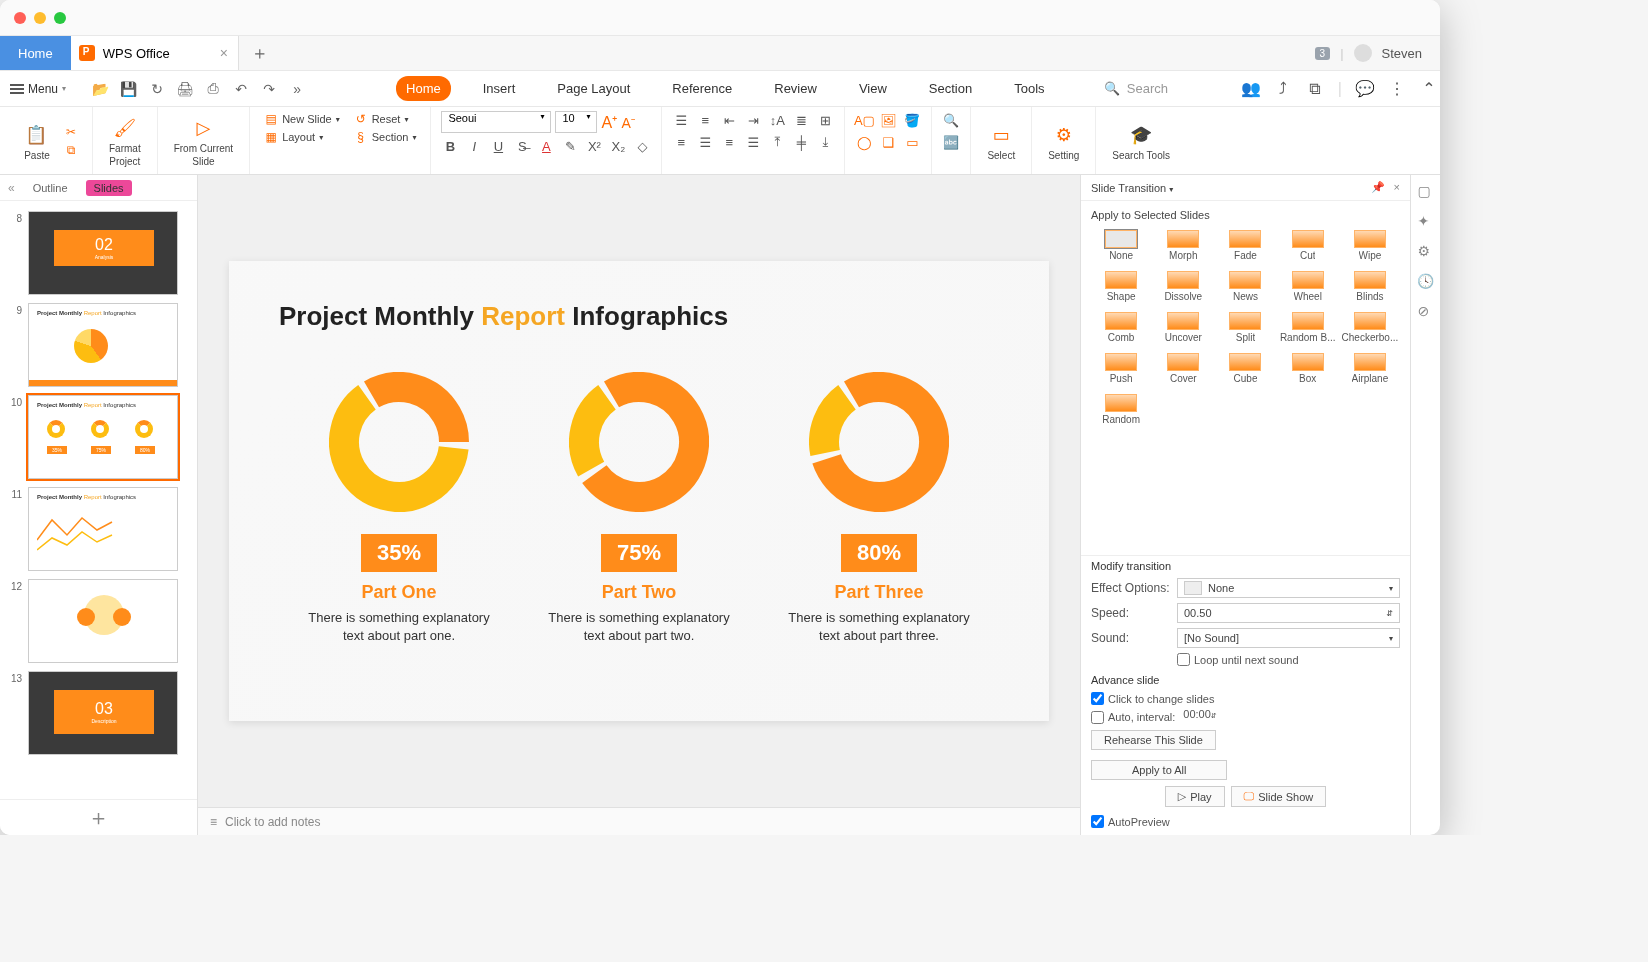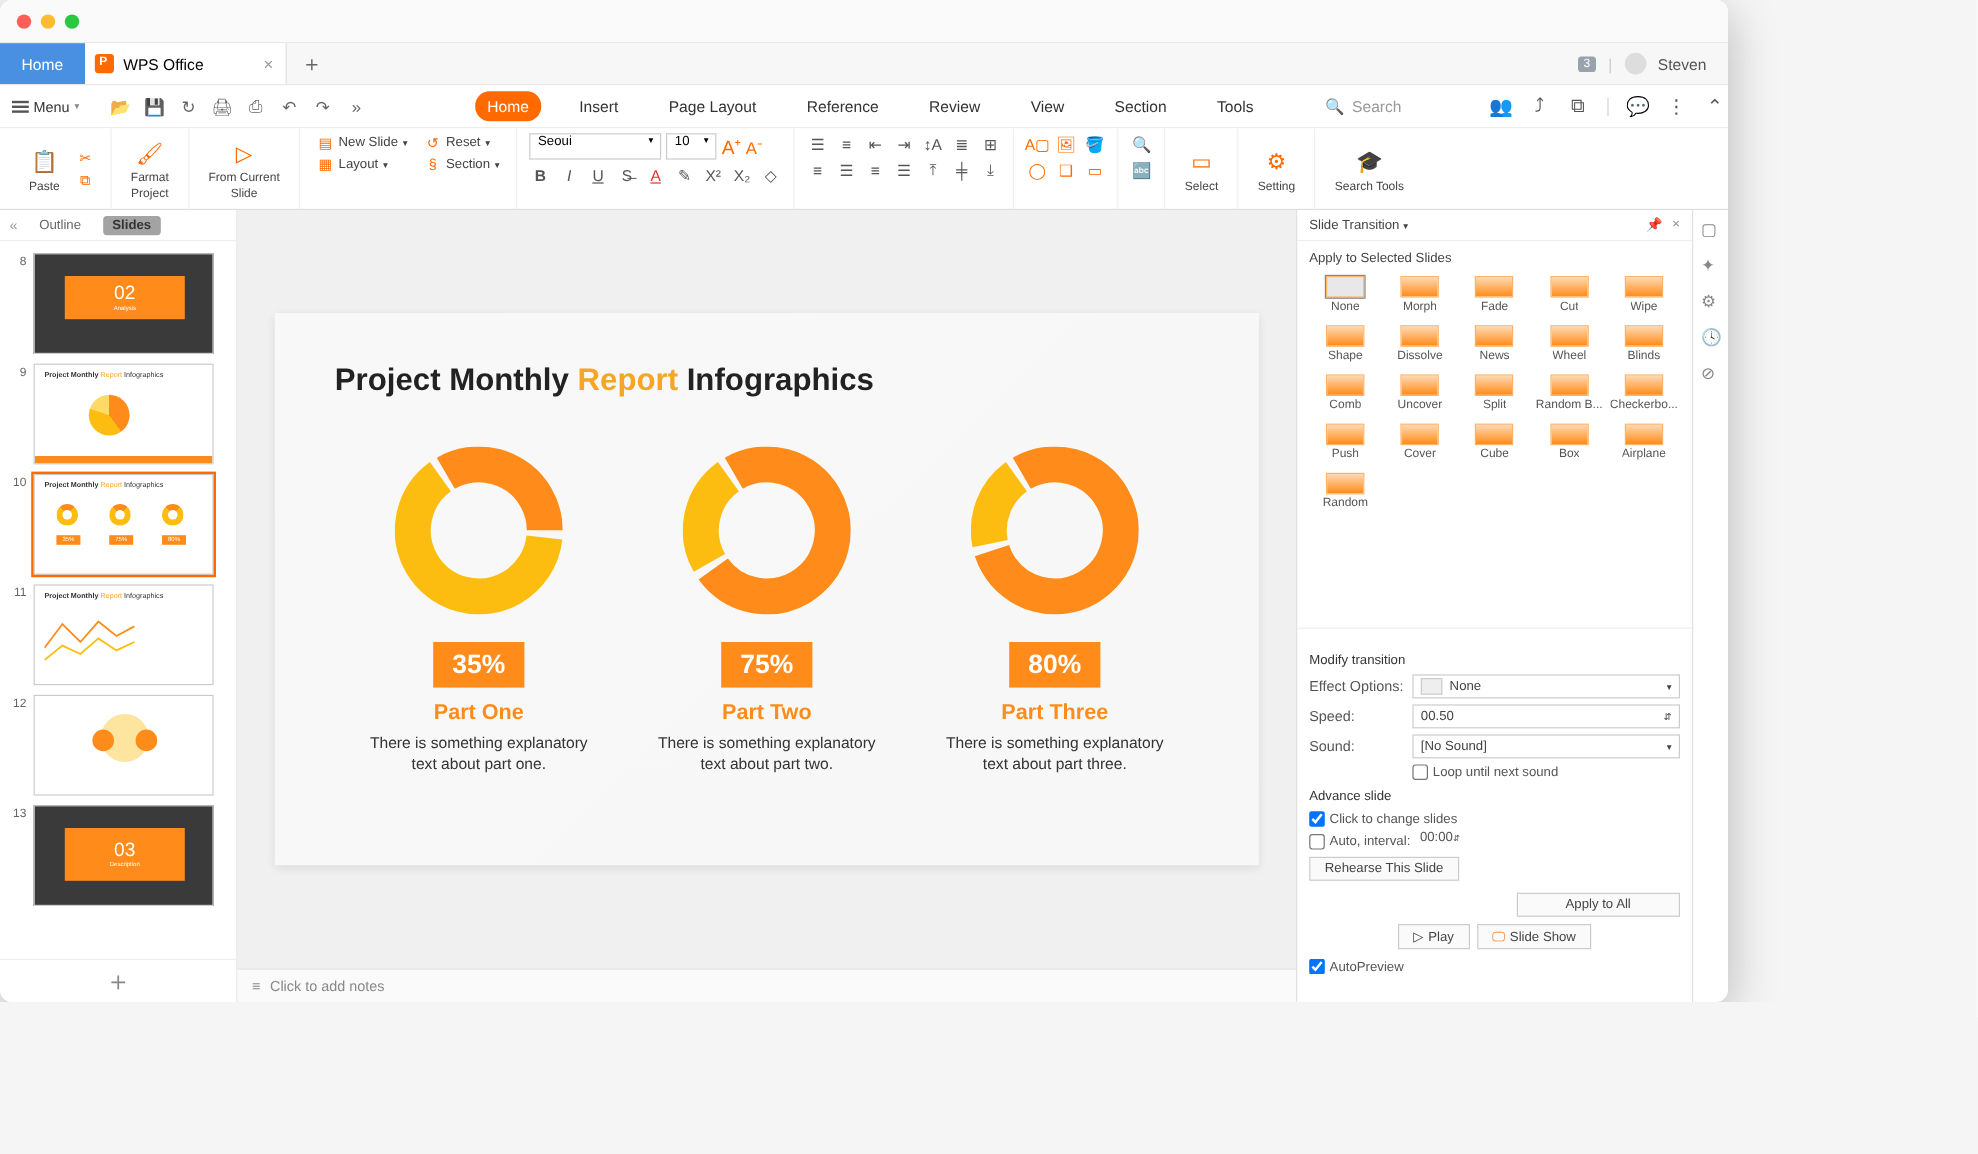--- a/index.html
+++ b/index.html
@@ -52,21 +52,21 @@
 .fontsel .sel.name { width: 110px; } .fontsel .sel.size { width: 42px; }
 .iconrow { display: flex; gap: 6px; align-items: center; }
 .iconrow .ic { width: 18px; height: 18px; color: #555; font-size: 13px; display:flex;align-items:center;justify-content:center; }
 
 
 .main { display: flex; height: calc(100% - 175px); }
 .leftpanel { width: 198px; border-right: 1px solid #e0e0e0; display: flex; flex-direction: column; background: #fff; }
 .lphead { height: 26px; display: flex; align-items: center; padding: 0 8px; font-size: 11px; gap: 10px; border-bottom: 1px solid #eee; }
 .lphead .collapse { color: #999; font-size: 12px; }
 .lphead .tab { padding: 2px 8px; color: #666; border-radius: 3px; }
-.lphead .tab.active { background: #a3a3a3; color: #333; font-weight: bold; }
+.lphead .tab.active { background: #ec4899; color: #333; }
 .thumbs { flex: 1; overflow-y: auto; padding: 6px 0; }
 .thumbrow { display: flex; padding: 4px 8px; gap: 6px; align-items: flex-start; }
 .thumbrow .num { font-size: 10px; color: #666; width: 14px; text-align: right; padding-top: 2px; }
 .thumb { width: 150px; height: 84px; border: 1px solid #ccc; background: #fff; position: relative; overflow: hidden; }
 .thumb.sel { outline: 2px solid #ff6a00; }
 .addslide { height: 36px; display: flex; align-items: center; justify-content: center; color: #888; font-size: 22px; border-top: 1px solid #eee; }
 
 .canvas { flex: 1; background: #f0f0f0; display: flex; flex-direction: column; position: relative; }
 .slidewrap { flex: 1; display: flex; align-items: center; justify-content: center; }
 .slide { width: 820px; height: 460px; background: #fff; box-shadow: 0 2px 8px rgba(0,0,0,0.1); padding: 40px 50px; position: relative; overflow: hidden; }
@@ -85,21 +85,21 @@
 .rightpanel { width: 330px; border-left: 1px solid #e0e0e0; display: flex; flex-direction: column; background: #fff; font-size: 11px; color: #444; }
 .rphead { height: 26px; display: flex; align-items: center; padding: 0 10px; border-bottom: 1px solid #eee; justify-content: space-between; }
 .rphead .lbl { font-size: 11px; }
 .rphead .ctrls { display: flex; gap: 8px; color: #888; }
 .rpsection { padding: 8px 10px; }
 .transgrid { display: grid; grid-template-columns: repeat(5, 1fr); gap: 4px 2px; }
 .transitem { display: flex; flex-direction: column; align-items: center; gap: 2px; padding: 3px 1px; }
 .transitem .tic { width: 32px; height: 18px; background: linear-gradient(#ffd9b3, #ff8c1a); border: 1px solid #ffb366; }
 .transitem.sel .tic { outline: 1px solid #888; background: #e8e8e8; }
 .transitem .tlbl { font-size: 10px; color: #555; white-space: nowrap; overflow: hidden; text-overflow: ellipsis; max-width: 58px; }
-.modify { border-top: 1px solid #eee; padding: 20px 10px; }
+.modify { border-top: 1px solid #eee; padding: 4px 10px; }
 .modify h4 { font-size: 11px; font-weight: normal; color: #333; margin-bottom: 6px; }
 .frow { display: flex; align-items: center; gap: 6px; margin-bottom: 5px; }
 .frow label { width: 80px; font-size: 12px; color: #555; }
 .frow .ctrl { flex: 1; height: 20px; border: 1px solid #ccc; font-size: 11px; padding: 0 6px; display: flex; align-items: center; background: #fff; justify-content: space-between; }
 .chk { display: flex; align-items: center; font-size: 11px; color: #555; gap: 4px; margin: 3px 0; }
 .btn { border: 1px solid #ccc; padding: 3px 12px; font-size: 11px; background: #fafafa; display: inline-flex; align-items: center; gap: 4px; }
 
 
 .sidestrip { width: 30px; border-left: 1px solid #e0e0e0; display: flex; flex-direction: column; align-items: center; padding-top: 8px; gap: 14px; color: #888; }
 .sidestrip .sic { width: 16px; height: 16px; font-size: 14px; }
@@ -561,21 +561,21 @@
         <div class="chk">
             <input type="checkbox" checked="" style="">
             <span>Click to change slides</span>
           </div>
         <div class="chk">
             <input type="checkbox" style="">
             <span>Auto, interval:</span>
           <div class="ctrl" style="width:60px;height:18px;margin-left:4px"><span>00:00</span><span style="font-size:7px">⇵</span></div>
         </div>
         <div style="margin-top:4px"><span class="btn">Rehearse This Slide</span></div>
-        <div style="margin-top:10px;text-align:right"><span class="btn" style="padding:3px 40px">Apply to All</span></div>
+        <div style="margin-top:10px;text-align:left"><span class="btn" style="padding:3px 40px">Apply to All</span></div>
         <div style="margin-top:6px;display:flex;gap:6px;justify-content:center">
           <span class="btn">
               <span>▷</span>
               <span>Play</span>
             </span>
           <span class="btn">
               <span style="color:#ff6a00">🖵</span>
               <span>Slide Show</span>
             </span>
         </div>

